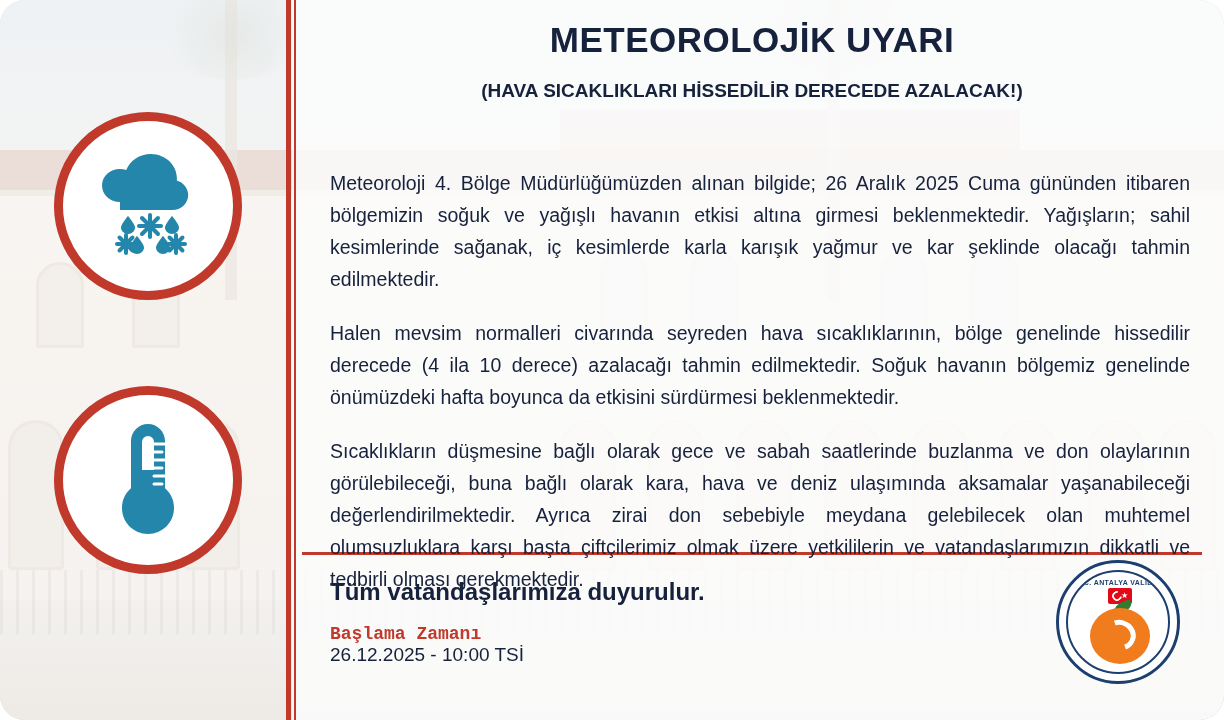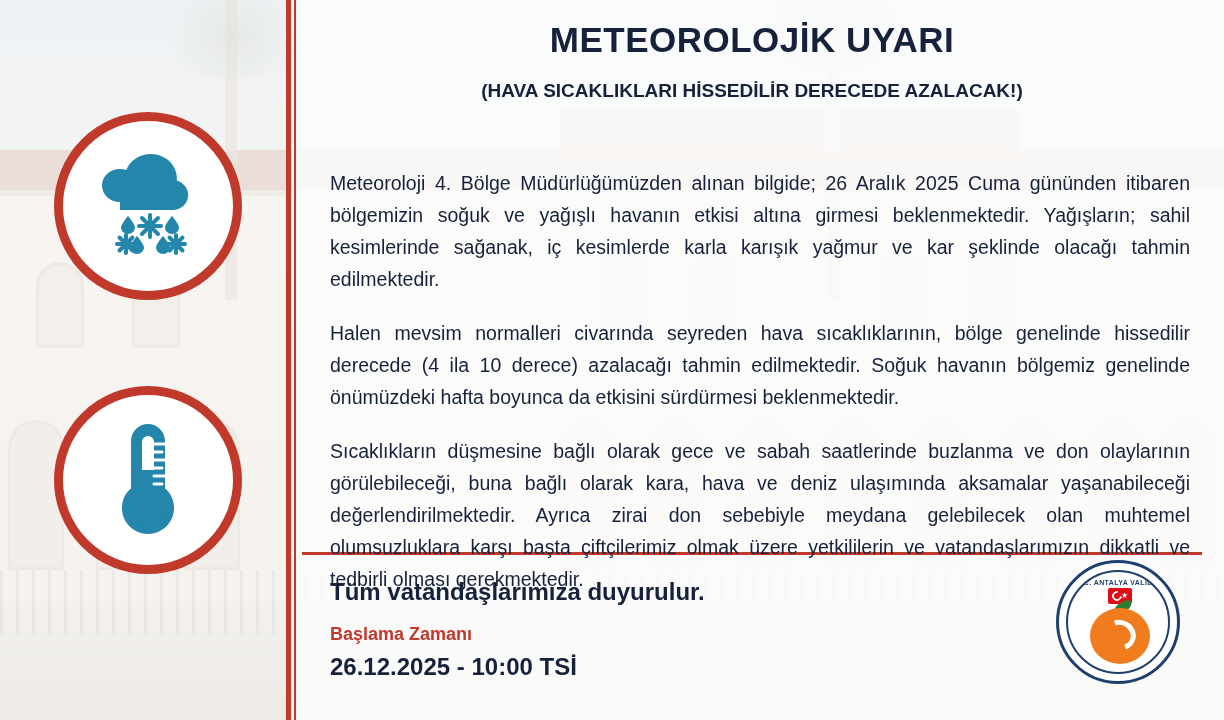--- a/index.html
+++ b/index.html
@@ -7,20 +7,21 @@
     width: 1224px; height: 720px;
     font-family: "Liberation Sans", sans-serif;
     background: #ffffff;
     overflow: hidden;
   }
   #page {
     position: relative;
     width: 1224px; height: 720px;
     background: #f2f1ef;
     overflow: hidden;
+    border-radius: 25px;
   }
 
   
   .bg-photo {
     position: absolute; inset: 0;
     background:
       linear-gradient(rgba(246,245,243,0.80), rgba(246,245,243,0.80)),
       linear-gradient(#cfd6dc 0 0);
     overflow: hidden;
   }
@@ -134,24 +135,24 @@
   .announce {
     position: absolute; left: 330px; top: 578px;
     font-size: 24px; font-weight: bold; color: #16213c;
   }
   .times {
     position: absolute; left: 330px; top: 624px; width: 640px;
     display: flex; gap: 86px;
   }
   .time-block { min-width: 230px; }
   .time-label {
-    font-size: 18px; font-weight: bold; color: #c0392b; margin-bottom: 8px;
+    font-size: 18px; font-weight: bold; color: #c0392b; margin-bottom: 0; font-family: Liberation Mono, monospace;
   }
   .time-value {
-    font-size: 24px; font-weight: bold; color: #16213c;
+    font-size: 19px; font-weight: normal; color: #16213c;
   }
 
   
   .emblem {
     position: absolute; left: 1056px; top: 560px;
     width: 124px; height: 124px;
     border-radius: 50%;
     background: #ffffff;
     border: 3px solid #1d3f6e;
     display: flex; align-items: center; justify-content: center;

